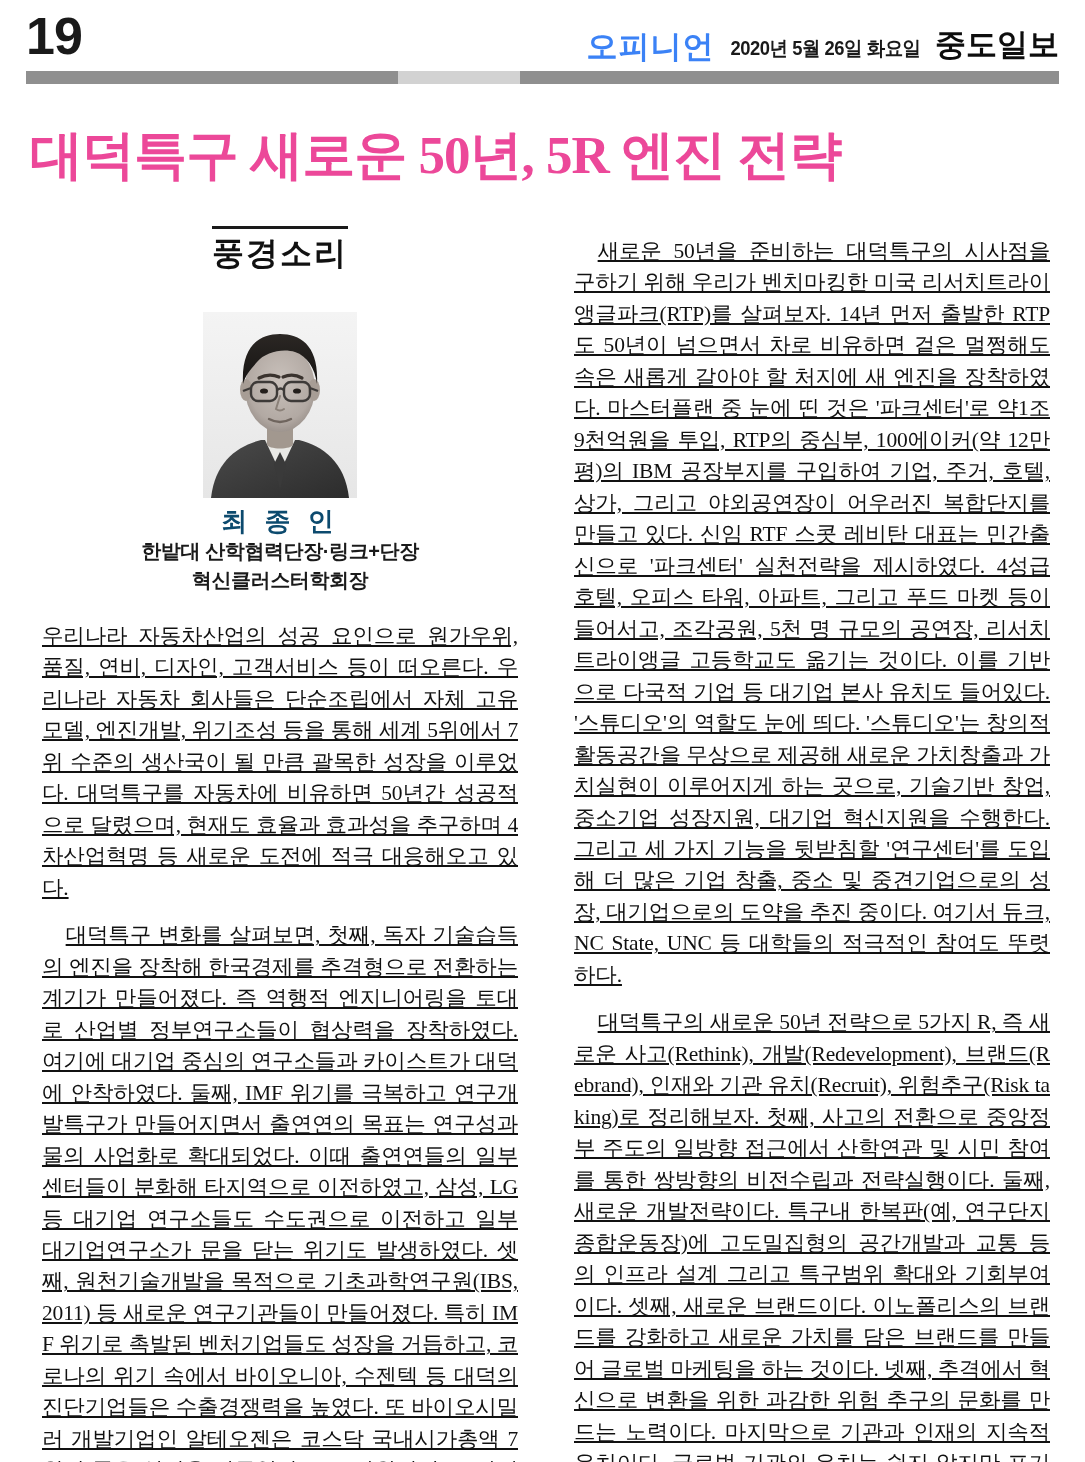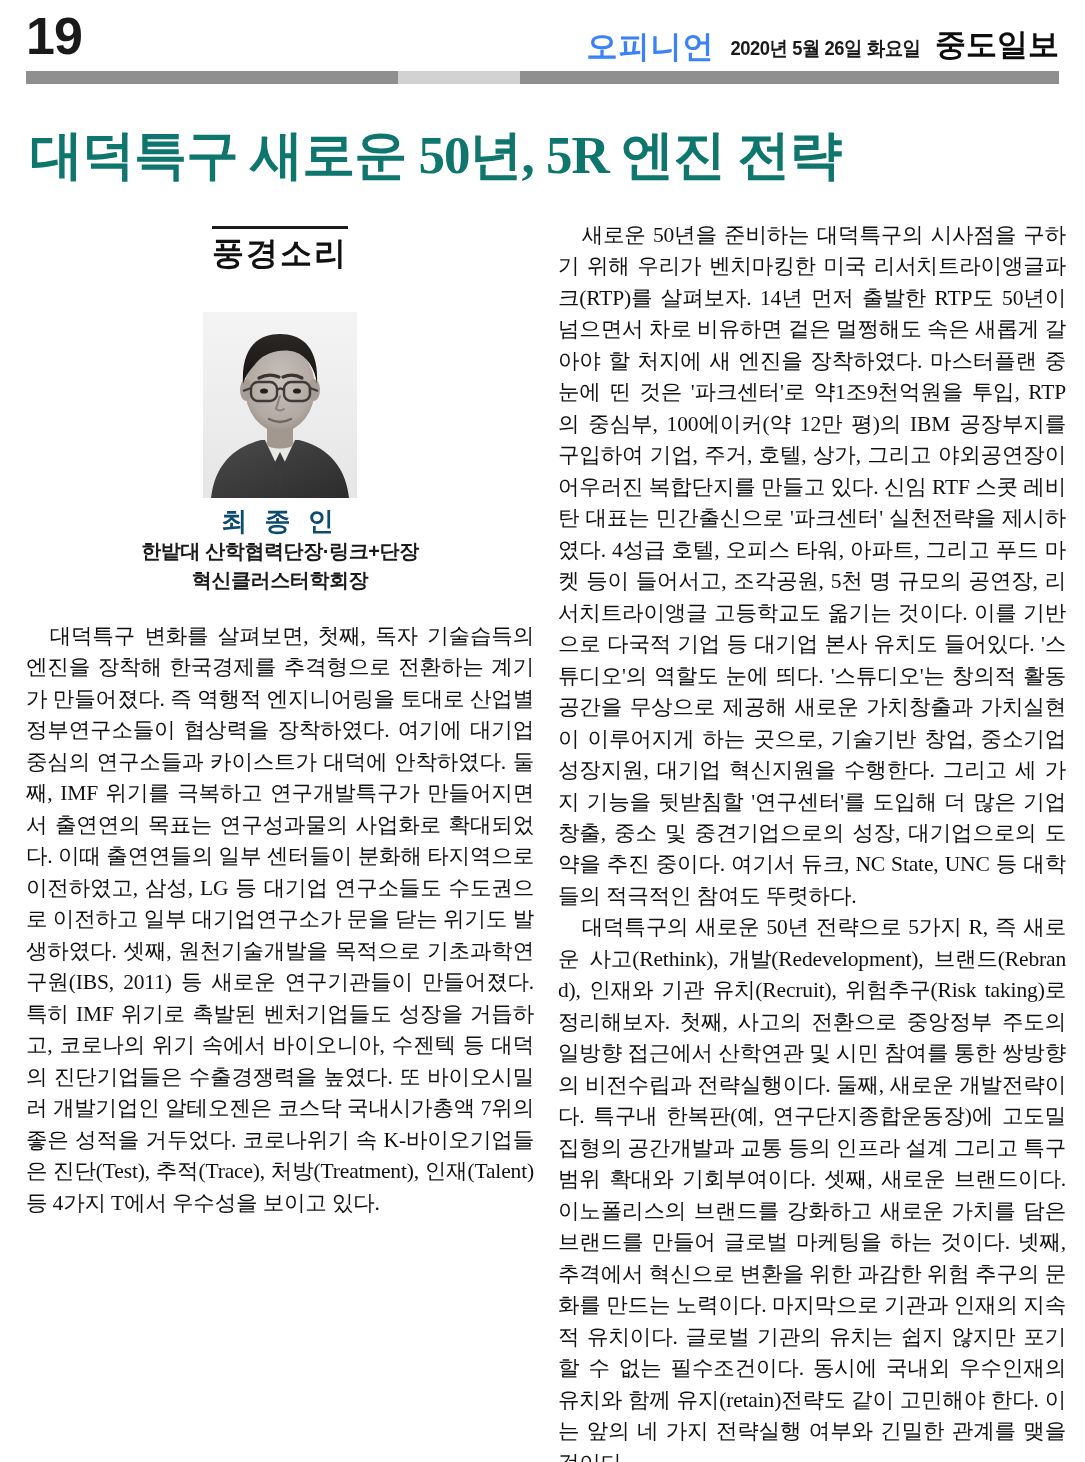--- a/index.html
+++ b/index.html
@@ -86,21 +86,21 @@
   .rule-bar .seg-left   { flex: 0 0 372px; background: #8f8f8f; }
   .rule-bar .seg-mid    { flex: 0 0 122px; background: #d2d2d2; }
   .rule-bar .seg-right  { flex: 1 1 auto;  background: #8f8f8f; }
 
   
   .headline {
     font-family: "Liberation Serif", "DejaVu Serif", serif;
     font-weight: bold;
     font-size: 53px;
     letter-spacing: -1px;
-    color: #0f766e;
+    color: #ec4899;
     margin-top: 42px;
     margin-left: 4px;
     line-height: 1.1;
     white-space: nowrap;
   }
 
   
   .columns {
     display: flex;
     margin-top: 34px;
@@ -163,22 +163,23 @@
     font-family: "Liberation Serif", "DejaVu Serif", serif;
     font-size: 21.5px;
     line-height: 1.465;
     color: #111111;
     text-align: justify;
     text-justify: inter-character;
     word-break: break-all;
     letter-spacing: -0.15px;
   }
   .body-text p {
-    margin: 0;
+    margin: 16px;
     text-indent: 0;
+    text-decoration: underline;
   }
   .body-text p.indent { text-indent: 1.1em; }
 
   .left-body { margin-top: 26px; }
 
   .right-col .body-text { margin-top: 0; }
 </style>
 </head>
 <body>
 
@@ -267,20 +268,21 @@
             <path d="M66 107 q11 6 22 0" stroke="#6f655e" stroke-width="2.4" fill="none" stroke-linecap="round"></path>
           </svg>
         </div>
 
         <div class="author-name">최 종 인</div>
         <div class="author-affil">한밭대 산학협력단장·링크+단장</div>
         <div class="author-affil">혁신클러스터학회장</div>
       </div>
 
       <div class="body-text left-body">
+        <p>우리나라 자동차산업의 성공 요인으로 원가우위, 품질, 연비, 디자인, 고객서비스 등이 떠오른다. 우리나라 자동차 회사들은 단순조립에서 자체 고유 모델, 엔진개발, 위기조성 등을 통해 세계 5위에서 7위 수준의 생산국이 될 만큼 괄목한 성장을 이루었다. 대덕특구를 자동차에 비유하면 50년간 성공적으로 달렸으며, 현재도 효율과 효과성을 추구하며 4차산업혁명 등 새로운 도전에 적극 대응해오고 있다.</p>
         <p class="indent">대덕특구 변화를 살펴보면, 첫째, 독자 기술습득의 엔진을 장착해 한국경제를 추격형으로 전환하는 계기가 만들어졌다. 즉 역행적 엔지니어링을 토대로 산업별 정부연구소들이 협상력을 장착하였다. 여기에 대기업 중심의 연구소들과 카이스트가 대덕에 안착하였다. 둘째, IMF 위기를 극복하고 연구개발특구가 만들어지면서 출연연의 목표는 연구성과물의 사업화로 확대되었다. 이때 출연연들의 일부 센터들이 분화해 타지역으로 이전하였고, 삼성, LG 등 대기업 연구소들도 수도권으로 이전하고 일부 대기업연구소가 문을 닫는 위기도 발생하였다. 셋째, 원천기술개발을 목적으로 기초과학연구원(IBS, 2011) 등 새로운 연구기관들이 만들어졌다. 특히 IMF 위기로 촉발된 벤처기업들도 성장을 거듭하고, 코로나의 위기 속에서 바이오니아, 수젠텍 등 대덕의 진단기업들은 수출경쟁력을 높였다. 또 바이오시밀러 개발기업인 알테오젠은 코스닥 국내시가총액 7위의 좋은 성적을 거두었다. 코로나위기 속 K-바이오기업들은 진단(Test), 추적(Trace), 처방(Treatment), 인재(Talent) 등 4가지 T에서 우수성을 보이고 있다.</p>
       </div>
 
     </div>
 
     <div class="col right-col">
       <div class="body-text">
         <p class="indent">새로운 50년을 준비하는 대덕특구의 시사점을 구하기 위해 우리가 벤치마킹한 미국 리서치트라이앵글파크(RTP)를 살펴보자. 14년 먼저 출발한 RTP도 50년이 넘으면서 차로 비유하면 겉은 멀쩡해도 속은 새롭게 갈아야 할 처지에 새 엔진을 장착하였다. 마스터플랜 중 눈에 띤 것은 '파크센터'로 약1조9천억원을 투입, RTP의 중심부, 100에이커(약 12만 평)의 IBM 공장부지를 구입하여 기업, 주거, 호텔, 상가, 그리고 야외공연장이 어우러진 복합단지를 만들고 있다. 신임 RTF 스콧 레비탄 대표는 민간출신으로 '파크센터' 실천전략을 제시하였다. 4성급 호텔, 오피스 타워, 아파트, 그리고 푸드 마켓 등이 들어서고, 조각공원, 5천 명 규모의 공연장, 리서치트라이앵글 고등학교도 옮기는 것이다. 이를 기반으로 다국적 기업 등 대기업 본사 유치도 들어있다. '스튜디오'의 역할도 눈에 띄다. '스튜디오'는 창의적 활동공간을 무상으로 제공해 새로운 가치창출과 가치실현이 이루어지게 하는 곳으로, 기술기반 창업, 중소기업 성장지원, 대기업 혁신지원을 수행한다. 그리고 세 가지 기능을 뒷받침할 '연구센터'를 도입해 더 많은 기업 창출, 중소 및 중견기업으로의 성장, 대기업으로의 도약을 추진 중이다. 여기서 듀크, NC State, UNC 등 대학들의 적극적인 참여도 뚜렷하다.</p>
         <p class="indent">대덕특구의 새로운 50년 전략으로 5가지 R, 즉 새로운 사고(Rethink), 개발(Redevelopment), 브랜드(Rebrand), 인재와 기관 유치(Recruit), 위험추구(Risk taking)로 정리해보자. 첫째, 사고의 전환으로 중앙정부 주도의 일방향 접근에서 산학연관 및 시민 참여를 통한 쌍방향의 비전수립과 전략실행이다. 둘째, 새로운 개발전략이다. 특구내 한복판(예, 연구단지종합운동장)에 고도밀집형의 공간개발과 교통 등의 인프라 설계 그리고 특구범위 확대와 기회부여이다. 셋째, 새로운 브랜드이다. 이노폴리스의 브랜드를 강화하고 새로운 가치를 담은 브랜드를 만들어 글로벌 마케팅을 하는 것이다. 넷째, 추격에서 혁신으로 변환을 위한 과감한 위험 추구의 문화를 만드는 노력이다. 마지막으로 기관과 인재의 지속적 유치이다. 글로벌 기관의 유치는 쉽지 않지만 포기할 수 없는 필수조건이다. 동시에 국내외 우수인재의 유치와 함께 유지(retain)전략도 같이 고민해야 한다. 이는 앞의 네 가지 전략실행 여부와 긴밀한 관계를 맺을 것이다.</p>
       </div>

